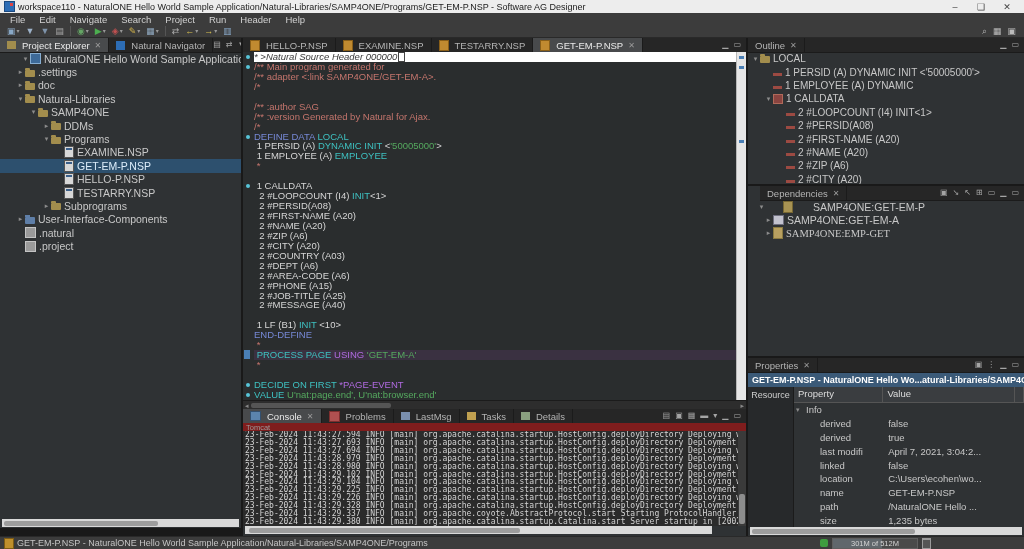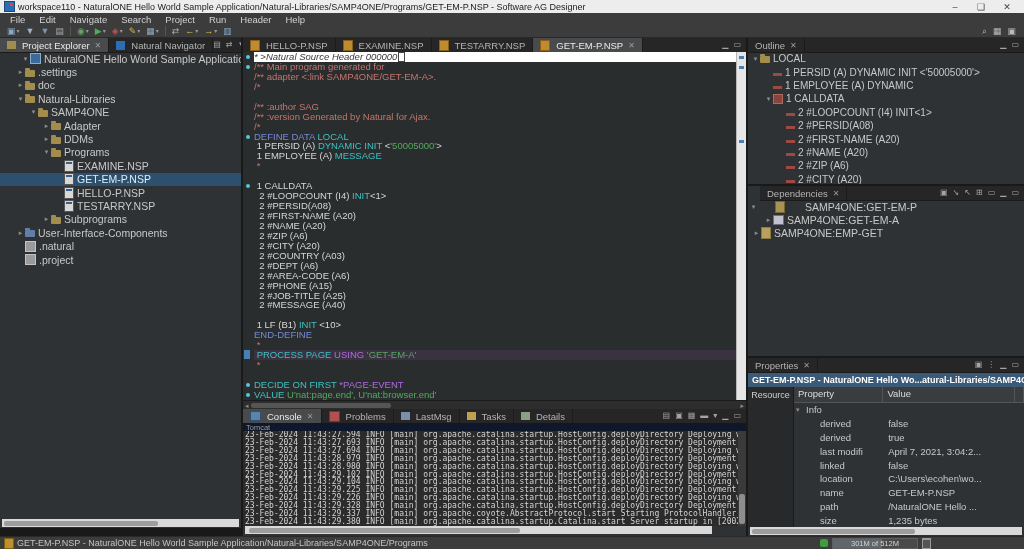--- a/index.html
+++ b/index.html
@@ -73,21 +73,21 @@
   .tok-cm{color:#c4756d;}.tok-kw{color:#7689d6;}.tok-tl{color:#3ec1c1;}
   .tok-pu{color:#b06ae0;}.tok-st{color:#55a95f;}.tok-pl{color:#d6d6d6;}.tok-hd{color:#3a3a3a;}
   .caret{display:inline-block;width:5px;height:8px;border:1px solid #444;vertical-align:middle;margin-left:1px;}
   .overview{position:absolute;top:14px;right:0;width:9px;height:348px;background:#e6e6e6;border-left:1px solid #b8b8b8;}
   .ov-mark{position:absolute;left:2px;width:5px;height:3px;background:#4a7fb5;}
   .hscroll{position:absolute;height:9px;background:#2d2d2d;border-top:1px solid #1b1b1b;display:flex;align-items:center;font-size:7px;color:#888;}
   .hscroll .thumb{height:5px;background:#555;border-radius:2px;}
   .hscroll-light{position:absolute;height:8px;background:#d9d9d9;display:flex;align-items:center;}
   .hscroll-light .thumb{height:5px;background:#9d9d9d;border-radius:2px;}
   
-  #console-ctx{position:absolute;top:385px;left:0;right:0;height:8px;font-size:7.5px;color:#9a9a9a;padding-left:3px;background:#0f172a;}
+  #console-ctx{position:absolute;top:385px;left:0;right:0;height:8px;font-size:7.5px;color:#9a9a9a;padding-left:3px;background:#7f1d1d;}
   #console-log{position:absolute;top:393px;left:0;right:8px;height:95px;background:#2b2b2b;font-family:"DejaVu Sans Mono",monospace;font-size:8px;line-height:7.9px;white-space:nowrap;overflow:hidden;color:#d4d4d4;padding-left:2px;}
   .vscroll{position:absolute;width:8px;background:#3a3a3a;}
   .vscroll .vthumb{position:absolute;left:1px;right:1px;background:#8d8d8d;border-radius:2px;}
   
   #props-header{position:absolute;top:335px;left:0;right:0;height:14px;background:#3b5a78;color:#fff;font-size:9px;font-weight:bold;display:flex;align-items:center;padding-left:4px;box-sizing:border-box;white-space:nowrap;overflow:hidden;}
   #props-side{position:absolute;top:349px;left:0;width:46px;bottom:8px;background:#27292b;border-right:1px solid #1b1b1b;font-size:9px;color:#cfcfcf;padding-top:3px;text-align:center;box-sizing:border-box;}
   #props-table{position:absolute;top:349px;left:46px;right:0;bottom:8px;background:#2f3234;font-size:9.5px;}
   .prop-head{height:15px;display:flex;background:#3a3d40;border-bottom:1px solid #555;color:#ddd;}
   .prop-head div{padding:1px 4px;border-right:1px solid #555;box-sizing:border-box;}
   .ph-prop{width:95px;}.ph-val{width:140px;}
@@ -232,25 +232,20 @@
             <span>Natural-Libraries</span>
           </div>
           <div class="trow" style="padding-left: 29px;">
             <span class="arrow">▾</span>
             <span class="ico ico-folder"></span>
             <span>SAMP4ONE</span>
           </div>
           <div class="trow" style="padding-left: 42px;">
             <span class="arrow">▸</span>
             <span class="ico ico-folder"></span>
-            <span>Adapter</span>
-          </div>
-          <div class="trow" style="padding-left: 42px;">
-            <span class="arrow">▸</span>
-            <span class="ico ico-folder"></span>
             <span>DDMs</span>
           </div>
           <div class="trow" style="padding-left: 42px;">
             <span class="arrow">▾</span>
             <span class="ico ico-folder"></span>
             <span>Programs</span>
           </div>
           <div class="trow" style="padding-left: 55px;">
             <span class="arrow"></span>
             <span class="ico ico-nsp"></span>
@@ -364,21 +359,21 @@
               <span class="dot"></span>
             </span>
             <span class="ctext"><span class="tok-kw">DEFINE DATA</span><span class="tok-tl"> LOCAL</span></span>
           </div>
           <div class="code-line">
             <span class="gut"></span>
             <span class="ctext"><span class="tok-pl"> 1 PERSID (A) </span><span class="tok-tl">DYNAMIC INIT</span><span class="tok-pl"> &lt;</span><span class="tok-st">'50005000'</span><span class="tok-pl">&gt;</span></span>
           </div>
           <div class="code-line">
             <span class="gut"></span>
-            <span class="ctext"><span class="tok-pl"> 1 EMPLOYEE (A) </span><span class="tok-tl">MESSAGE</span></span>
+            <span class="ctext"><span class="tok-pl"> 1 EMPLOYEE (A) </span><span class="tok-tl">EMPLOYEE</span></span>
           </div>
           <div class="code-line">
             <span class="gut"></span>
             <span class="ctext"><span class="tok-cm"> *</span></span>
           </div>
           <div class="code-line">
             <span class="gut"></span>
             <span class="ctext"></span>
           </div>
           <div class="code-line">
@@ -617,31 +612,31 @@
             <span>▣</span>
             <span>↘</span>
             <span>↖</span>
             <span>⊞</span>
             <span>▭</span>
             <span>▁</span>
             <span>▭</span>
           </div>
         </div>
       <div class="tree" id="deps-tree" style="top:162px;height:156px;">
-          <div class="trow" style="padding-left: 1px; gap: 17px;">
+          <div class="trow" style="padding-left: 9px; gap: 17px;">
             <span class="arrow">▾</span>
             <span class="ico ico-prog"></span>
             <span>SAMP4ONE:GET-EM-P</span>
           </div>
           <div class="trow" style="padding-left: 16px;">
             <span class="arrow">▸</span>
             <span class="ico ico-adapter"></span>
             <span>SAMP4ONE:GET-EM-A</span>
           </div>
-          <div class="trow" style="padding-left: 4px;">
+          <div class="trow" style="padding-left: 16px; font-family: Liberation Serif, serif;">
             <span class="arrow">▸</span>
             <span class="ico ico-subprog"></span>
             <span>SAMP4ONE:EMP-GET</span>
           </div>
         </div>
       <div class="divider-h" style="top:318px;"></div>
       <div class="tabstrip" style="position:absolute;top:320px;left:0;right:0;" id="props-tabstrip">
           <div class="tab">
             <span>Properties</span>
             <span class="close">✕</span>

